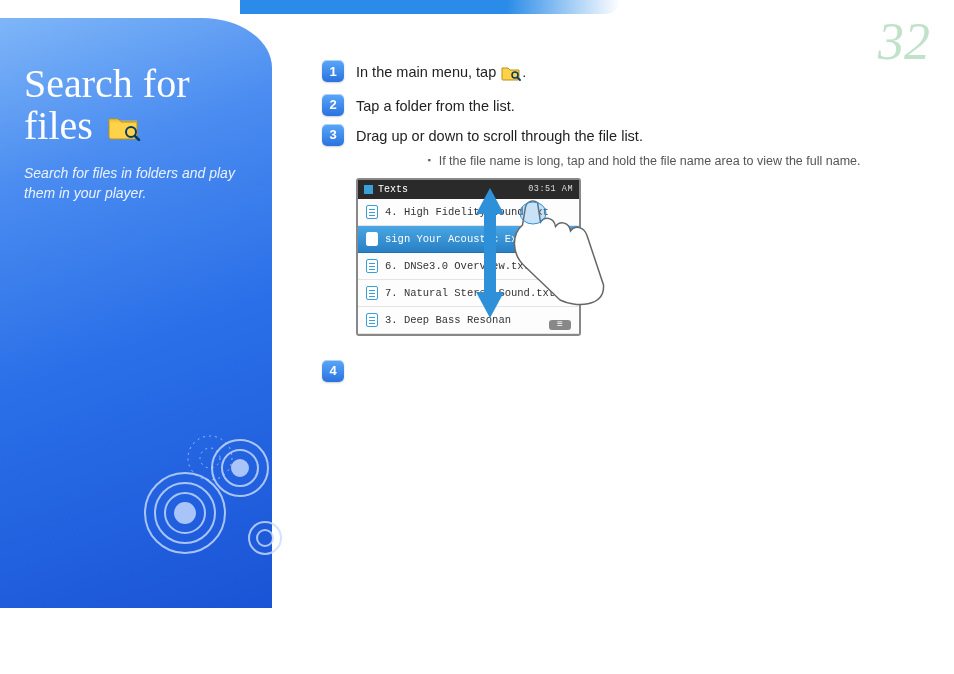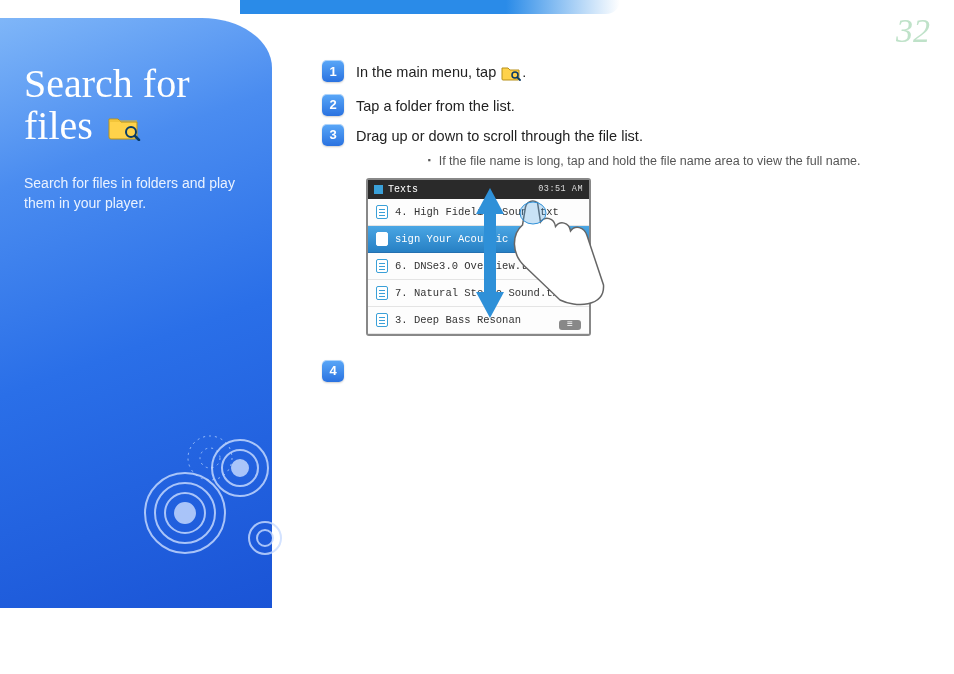--- a/index.html
+++ b/index.html
@@ -30,24 +30,25 @@
     font-size: 40px;
     line-height: 1.05;
     color: #fff;
   }
   .sidebar h1 .folder-icon-wrap {
     display: inline-block;
     vertical-align: -2px;
     margin-left: 4px;
   }
   .sidebar .subtitle {
-    margin-top: 24px;
+    margin-top: 14px;
     font-size: 14px;
     line-height: 1.45;
     color: #eaf2ff;
+    font-style: italic;
   }
   .sidebar-deco {
     position: absolute;
     left: 150px;
     bottom: 90px;
     opacity: 0.9;
   }
   .sidebar-deco2 {
     position: absolute;
     left: 130px;
@@ -63,21 +64,21 @@
     background: linear-gradient(90deg, #2a8be8, #2a8be8 70%, #fff 100%);
     border-bottom-right-radius: 14px;
   }
   
   .page-num {
     position: absolute;
     right: 24px;
     top: 12px;
     font-family: Georgia, 'Times New Roman', serif;
     font-style: italic;
-    font-size: 34px;
+    font-size: 52px;
     color: #bfe2c9;
   }
   
   .content {
     position: absolute;
     left: 322px;
     top: 60px;
     width: 590px;
   }
   .step {
@@ -122,21 +123,21 @@
   .subnote::before {
     content: "▪";
     font-size: 9px;
     margin-right: 8px;
     color: #555;
     vertical-align: 2px;
   }
   
   .device {
     width: 225px;
-    margin-left: 44px;
+    margin-left: 34px;
     margin-top: 6px;
     margin-bottom: 24px;
     border: 2px solid #888;
     border-radius: 3px;
     background: #fff;
     font-family: "Courier New", monospace;
     position: relative;
   }
   .device-header {
     background: #2a2a2a;

